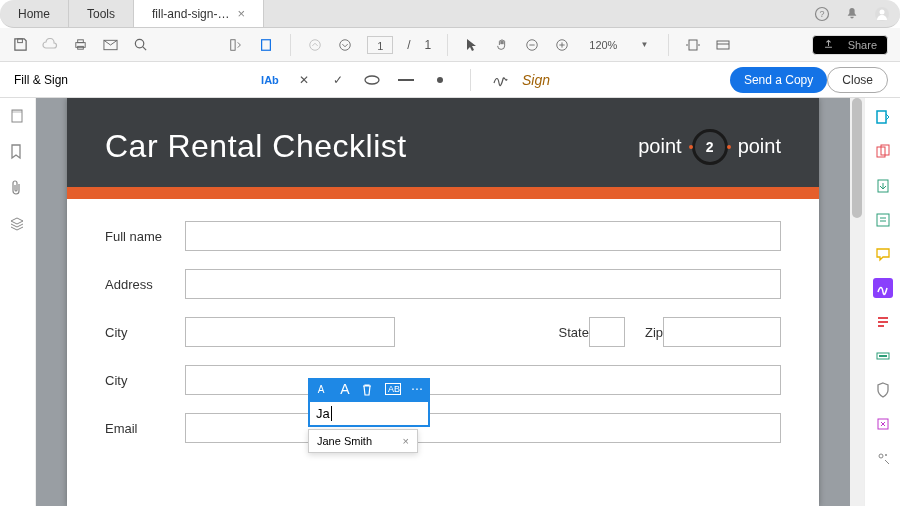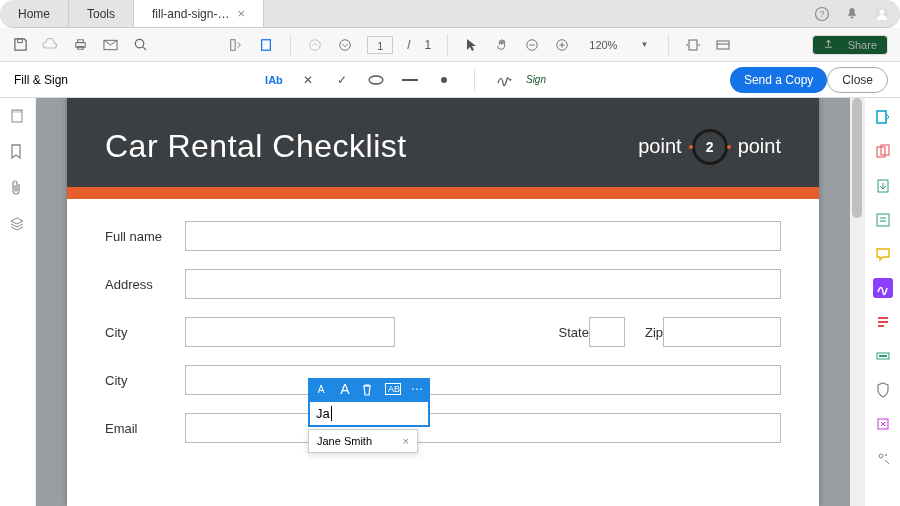--- a/index.html
+++ b/index.html
@@ -10,27 +10,27 @@
 .tab .tablabel { white-space: nowrap; overflow: hidden; text-overflow: ellipsis; max-width: 85px; }
 .tab .close { margin-left: 8px; font-size: 13px; color: #888; }
 .tab-right { margin-left: auto; display: flex; align-items: center; padding-right: 10px; gap: 14px; color: #888; }
 .toolbar { height: 34px; background: #f7f7f7; border-bottom: 1px solid #ddd; display: flex; align-items: center; font-size: 12px; color: #555; }
 .tb-group { display: flex; align-items: center; gap: 14px; padding: 0 12px; }
 .tb-sep { border-left: 1px solid #ddd; height: 22px; margin: 0 4px; }
 .tb-spacer { flex: 1; }
 .tb-icon { width: 16px; height: 16px; display: inline-flex; align-items: center; justify-content: center; color: #666; fill: #666; cursor: pointer; }
 .page-num { border: 1px solid #ccc; width: 26px; height: 18px; text-align: center; font-size: 11px; line-height: 18px; }
 .zoom { font-size: 11px; border: 1px solid transparent; padding: 1px 4px; }
-.share-btn { border: 1px solid #ddd; border-radius: 4px; padding: 3px 10px; font-size: 11px; color: #aaa; display: flex; align-items: center; gap: 14px; background:#14532d; }
+.share-btn { border: 1px solid #ddd; border-radius: 4px; padding: 3px 10px; font-size: 11px; color: #aaa; display: flex; align-items: center; gap: 14px; background:#000000; }
 .subtoolbar { height: 36px; border-bottom: 1px solid #ddd; display: flex; align-items: center; font-size: 12px; }
 .fillsign-label { padding: 0 14px; color: #000; font-size: 12px; }
 .fillsign-tools { margin-left: auto; margin-right: auto; display: flex; align-items: center; gap: 18px; }
 .fs-icon { width: 16px; height: 16px; color: #555; cursor: pointer; display:flex; align-items:center; justify-content:center; }
 .fs-icon.active { color: #1473e6; }
-.sign-btn { display: flex; align-items: center; gap: 11px; cursor: pointer; font-style: italic; color:#14532d; font-size:10px; }
+.sign-btn { display: flex; align-items: center; gap: 11px; cursor: pointer; font-style: italic; color:#a16207; font-size:14px; }
 .right-buttons { display: flex; align-items: center; padding-right: 12px; }
 .btn-primary { background: #1473e6; color: #fff; border: none; border-radius: 14px; padding: 6px 14px; font-size: 12px; cursor: pointer; }
 .btn-outline { background: #fff; color: #333; border: 1px solid #aaa; border-radius: 14px; padding: 5px 14px; font-size: 12px; cursor: pointer; }
 .workspace { display: flex; height: calc(506px - 28px - 34px - 36px); }
 .leftrail { width: 36px; background: #fff; border-right: 1px solid #eee; display: flex; flex-direction: column; align-items: center; padding-top: 10px; gap: 18px; }
 .rail-icon { width: 18px; height: 18px; color: #888; cursor: pointer; }
 .canvas-wrap { flex: 1; background: #999ea3; overflow: hidden; position: relative; display:flex; justify-content:center; }
 .page { width: 752px; background: #fff; margin-top: 0; position: relative; box-shadow: 0 0 6px rgba(0,0,0,0.3); }
 .doc-header { background: #3c3f42; color: #fff; padding: 30px 38px 22px 38px; display: flex; justify-content: space-between; align-items: center; }
 .doc-title { font-size: 32px; font-weight: 300; letter-spacing: 0.5px; }

